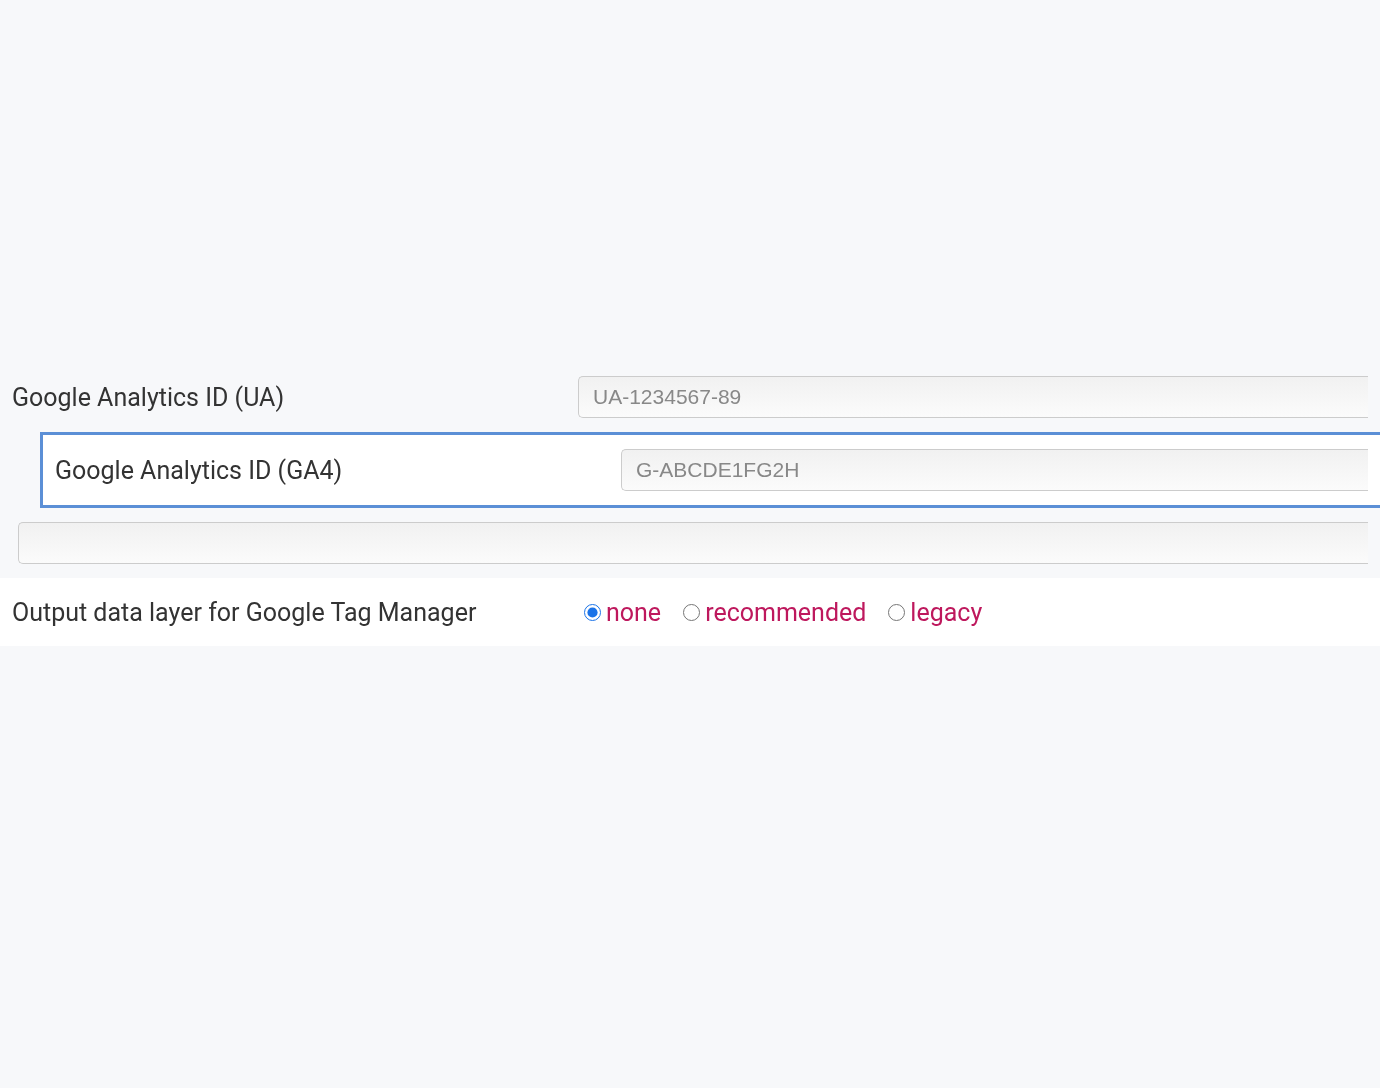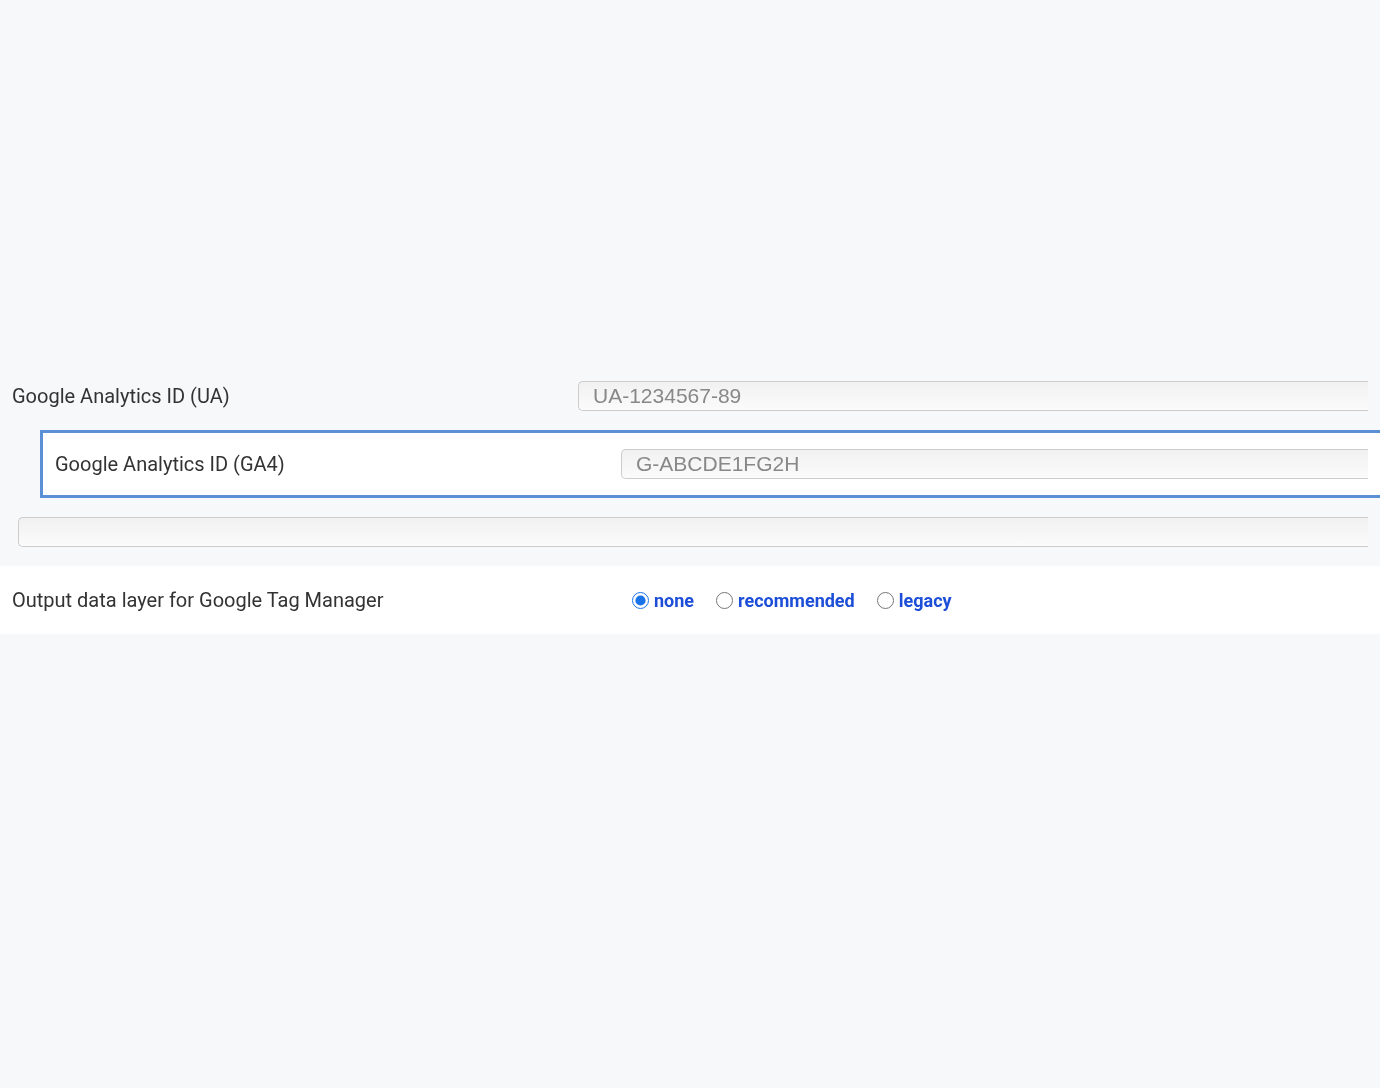--- a/index.html
+++ b/index.html
@@ -24,44 +24,43 @@
       min-height: 68px;
     }
     .form-row.highlighted {
       background-color: #ffffff;
       border: 3px solid #5b8fd6;
       border-right: none;
       margin-left: 40px;
     }
     .form-row.white-bg {
       background-color: #ffffff;
-      gap: 48px;
     }
     .label-cell {
       width: 560px;
       flex-shrink: 0;
       color: #333333;
-      font-size: 20px;
+      font-size: 25px;
       line-height: 1.4;
     }
     .input-cell {
       flex: 1;
       padding-left: 6px;
     }
     .text-input {
       width: 100%;
       padding: 8px 14px;
       font-size: 21px;
       color: #555555;
       background: linear-gradient(to bottom, #f1f1f1 0%, #fbfbfb 100%);
       border: 1px solid #cccccc;
       border-right: none;
       border-radius: 5px 0 0 5px;
       outline: none;
-      height: 30px;
+      height: 42px;
     }
     .text-input::placeholder {
       color: #888888;
     }
     .radio-group {
       display: flex;
       align-items: center;
       gap: 22px;
       padding-left: 6px;
     }
@@ -70,24 +69,23 @@
       align-items: center;
       gap: 5px;
     }
     .radio-item input[type="radio"] {
       width: 17px;
       height: 17px;
       accent-color: #1a73e8;
       cursor: pointer;
     }
     .radio-item label {
-      font-size: 18px;
-      color: #1d4ed8;
+      font-size: 25px;
+      color: #be185d;
       cursor: pointer;
-      font-weight: bold;
     }
   </style>
 </head>
 <body>
 
 <div class="form-container">
 
   <div class="form-row">
     <div class="label-cell">Google Analytics ID (UA)</div>
     <div class="input-cell">

